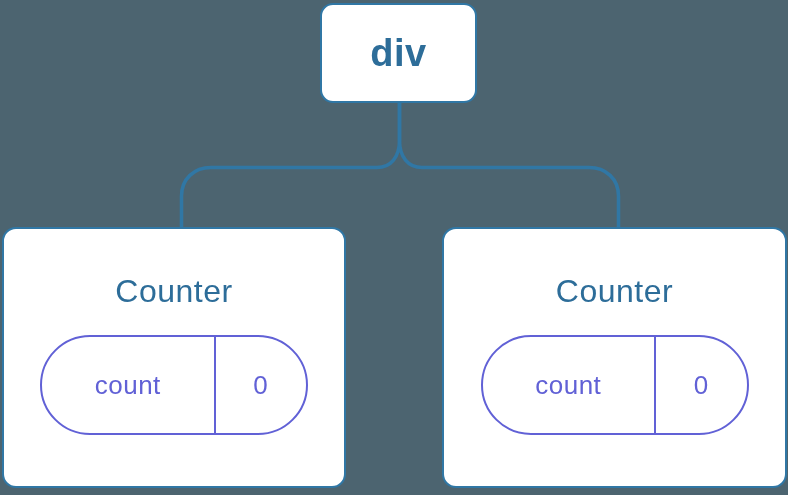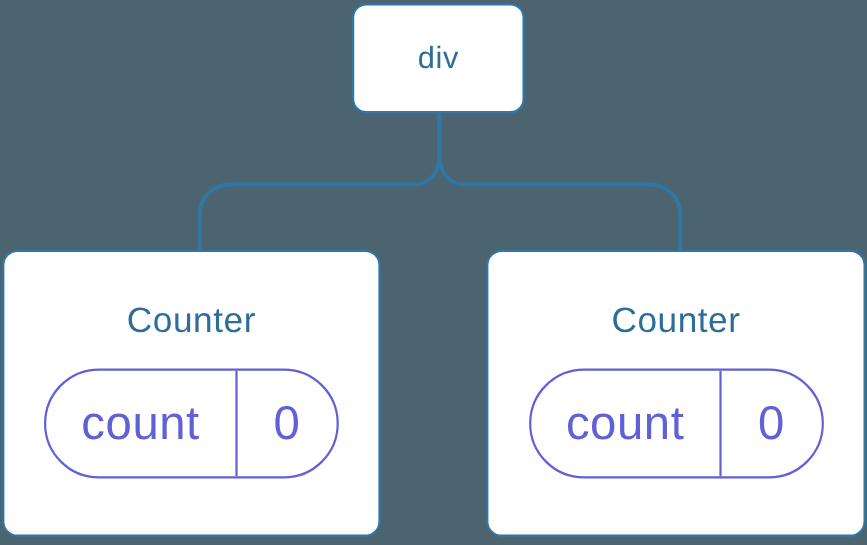--- a/index.html
+++ b/index.html
@@ -31,21 +31,21 @@
     background:var(--node-fill);
     border:2.5px solid var(--node-border);
     box-sizing:border-box;
   }
   .root-node{
     left:320px;top:3px;width:157px;height:100px;
     border-radius:13px;
     display:flex;align-items:center;justify-content:center;
   }
   .root-label{
-    font-size:28px;font-weight:400;color:var(--heading-text);
+    font-size:38px;font-weight:700;color:var(--heading-text);
     line-height:1;letter-spacing:.5px;
   }
   .component-card{
     top:227px;width:344px;height:261px;border-radius:14px;
     display:flex;flex-direction:column;align-items:center;
   }
   .component-card.left{left:2px;}
   .component-card.right{left:442px;width:345px;}
   .component-title{
     margin-top:46px;
@@ -63,21 +63,21 @@
   .state-key-cell{
     flex:0 0 65%;
     display:flex;align-items:center;justify-content:center;
     border-right:2px solid var(--state-accent);
   }
   .state-value-cell{
     flex:1 1 auto;
     display:flex;align-items:center;justify-content:center;
   }
   .state-text{
-    font-size:43px;font-weight:400;color:var(--state-accent);
+    font-size:26px;font-weight:400;color:var(--state-accent);
     line-height:1;letter-spacing:.5px;
   }
 </style>
 </head>
 <body>
 
 <div class="canvas">
 
   <svg class="connector-svg" width="788" height="495" viewBox="0 0 788 495" aria-hidden="true">
     <path d="M399.5 102 L399.5 140 C399.5 157 391 167.5 377 167.5 L211 167.5 C194 167.5 181.5 179 181.5 196 L181.5 230"></path>

